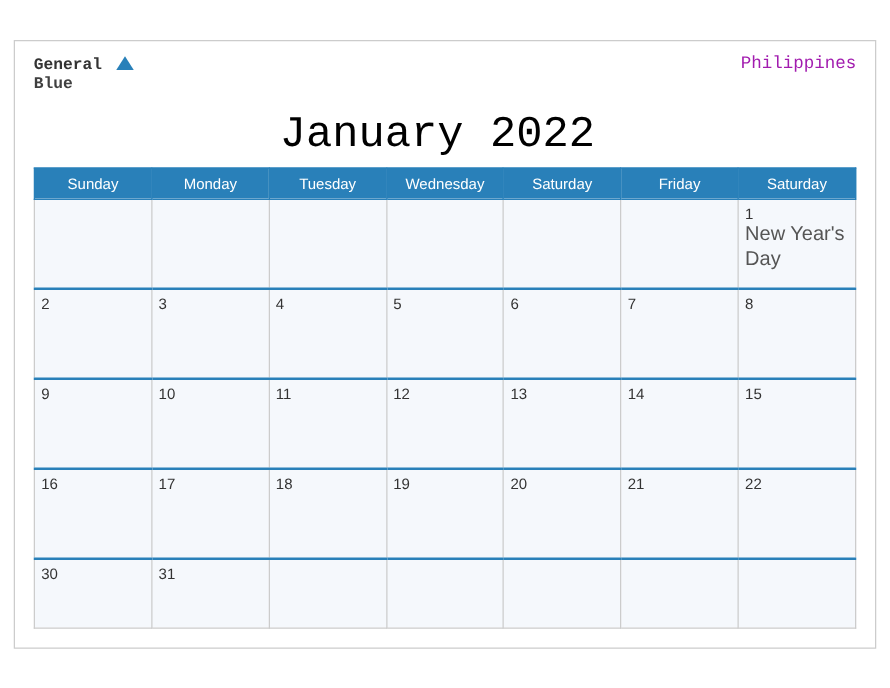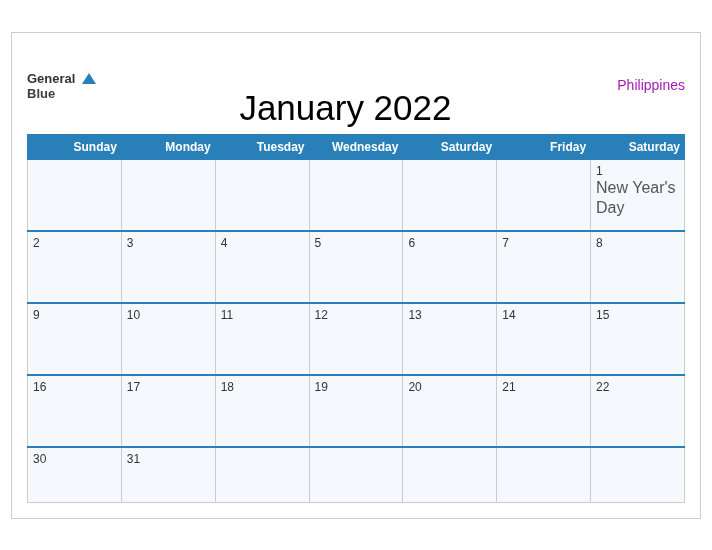--- a/index.html
+++ b/index.html
@@ -13,23 +13,23 @@
       justify-content: center;
     }
     .calendar-container {
       width: 690px;
       background: #fff;
       border: 1px solid #ccc;
       padding: 10px 15px 15px 15px;
     }
     .header {
       display: flex;
-      align-items: center;
       justify-content: space-between;
       margin-bottom: 6px;
+      font-family: Liberation Mono, monospace;
     }
     .logo {
       display: flex;
       flex-direction: column;
       line-height: 1.1;
     }
     .logo-triangle {
       display: inline-block;
       width: 0;
       height: 0;
@@ -54,23 +54,23 @@
       min-width: 90px;
     }
     .calendar-grid {
       width: 100%;
       border-collapse: collapse;
     }
     .calendar-grid th {
       background: #2980b9;
       color: #fff;
       font-size: 12px;
-      font-weight: bold;
+      font-weight: normal;
       padding: 5px 4px;
-      text-align: right;
+      text-align: center;
       border: 1px solid #2980b9;
     }
     .calendar-grid td {
       border: 1px solid #ccc;
       vertical-align: top;
       padding: 4px 5px;
       height: 72px;
       font-size: 12px;
       background: #f5f8fc;
       width: calc(100% / 7);

